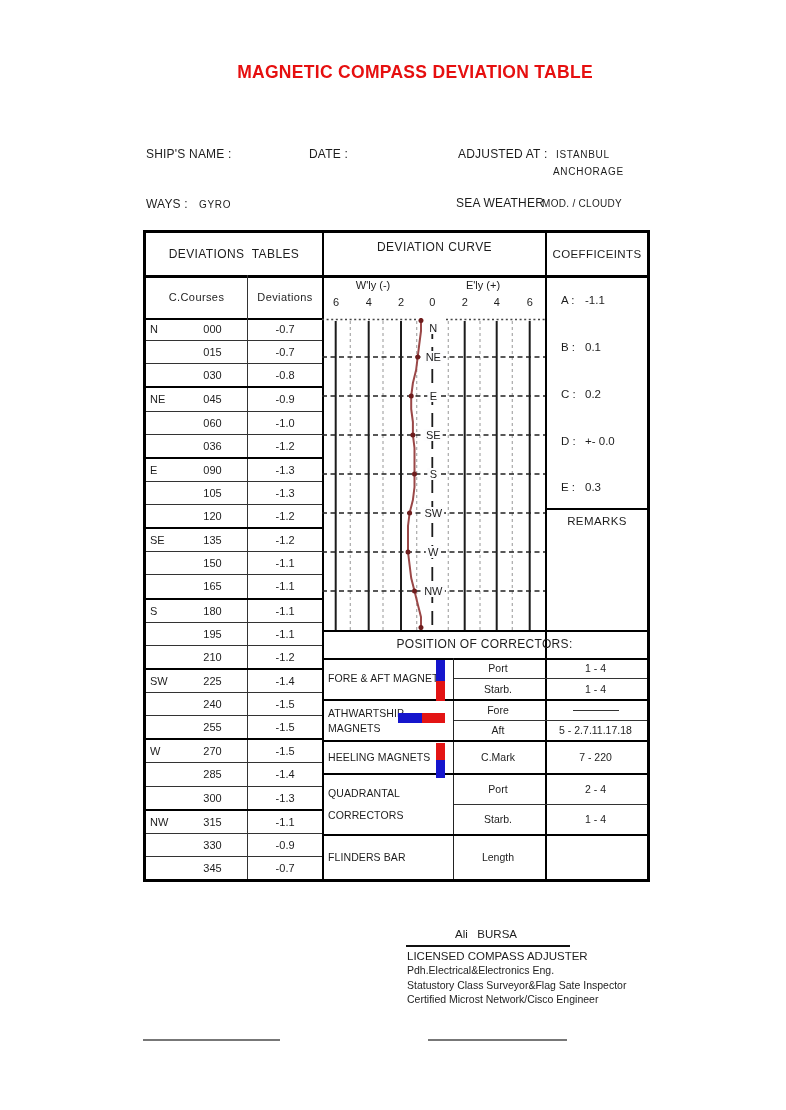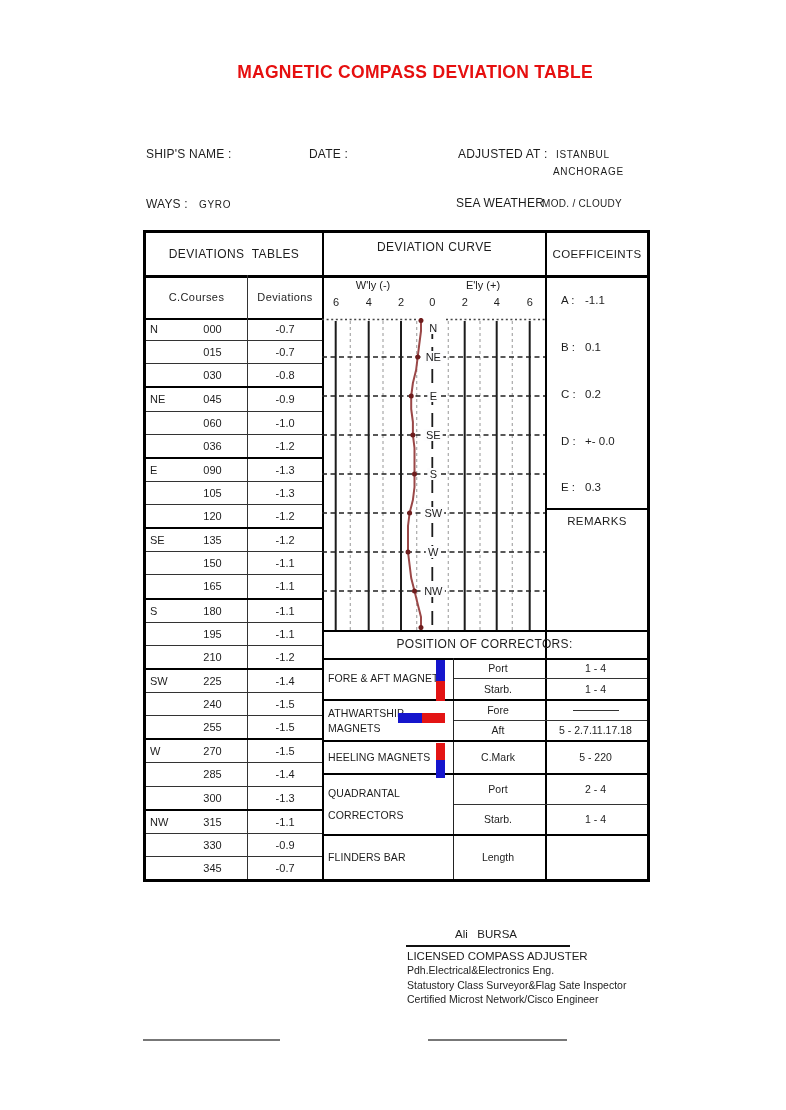--- a/index.html
+++ b/index.html
@@ -359,21 +359,21 @@
           <div class="g-label">
             <span>HEELING MAGNETS</span>
             <div class="magnet v" style="left: 114px; top: 1px; width: 9px; height: 35px;">
               <div style="background: rgb(227, 20, 20);"></div>
               <div style="background: rgb(21, 21, 204);"></div>
             </div>
           </div>
           <div class="g-rows">
             <div class="c-row">
               <div class="c-key">C.Mark</div>
-              <div class="c-val">5 - 220</div>
+              <div class="c-val">7 - 220</div>
             </div>
           </div>
         </div>
         <div class="group" style="height: 68px;">
           <div class="g-label">
             <span>QUADRANTAL</span>
             <span>CORRECTORS</span>
           </div>
           <div class="g-rows">
             <div class="c-row">

